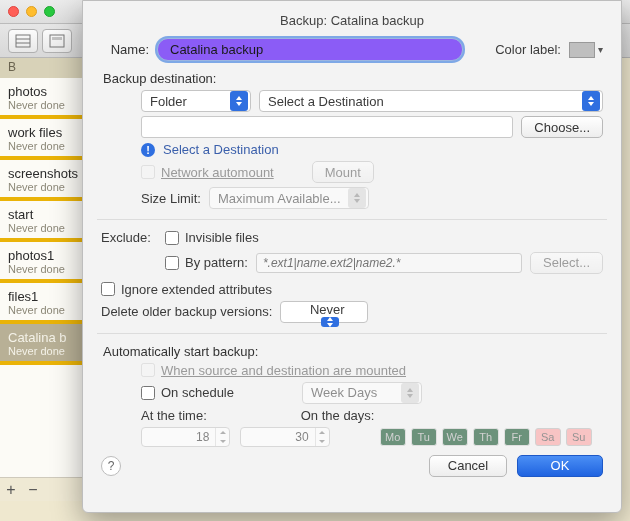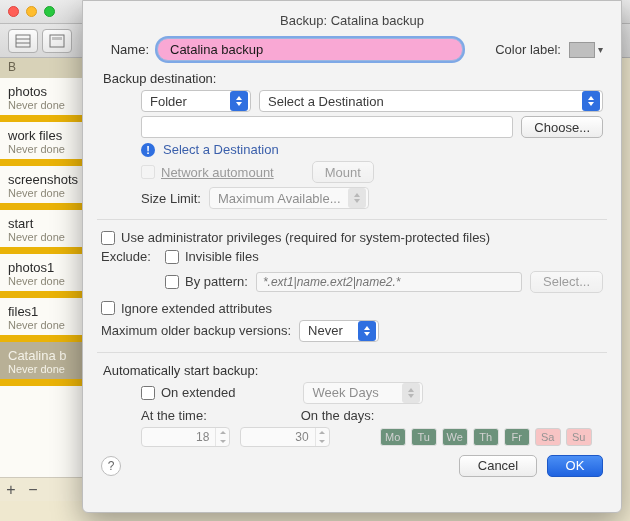--- a/index.html
+++ b/index.html
@@ -37,21 +37,21 @@
   }
   .tbtn.a{left:8px;} .tbtn.b{left:42px;}
   .tbtn svg{display:block;margin:4px auto;}
   .col-size{position:absolute;top:30px;right:30px;font-size:11px;color:#888;}
 
   .sidebar{
     position:absolute; top:58px; left:0; bottom:20px;
     width:100px; background:#fcfbf6; border-right:1px solid #cfcabc;
   }
   .sidehead{height:20px;background:#d8d2b8;color:#6b6450;font-size:12px;padding:2px 8px;}
-  .sideitem{padding:6px 8px 4px 8px;border-bottom:7px solid #eab308;}
+  .sideitem{padding:6px 8px 4px 8px;border-bottom:4px solid #eab308;}
   .sideitem .t{font-size:13px;color:#2b2b2b;font-weight:500;}
   .sideitem .s{font-size:11px;color:#8c8878;}
   .sideitem.sel{background:#b8b096;color:#fff;}
   .sideitem.sel .t,.sideitem.sel .s{color:#f4f2e8;}
   .sidebtm{position:absolute;bottom:0;left:0;right:0;height:24px;border-top:1px solid #cfcabc;
     display:flex;align-items:center;background:#efe9d4;}
   .sidebtm span{width:22px;text-align:center;color:#555;font-size:16px;}
 
   .bg-hint{
     position:absolute; right:20px; top:180px; font-size:15px; color:#9c957a;
@@ -66,21 +66,21 @@
     border:1px solid #bdbdbd;
     border-radius:0 0 6px 6px;
     box-shadow:0 10px 30px rgba(0,0,0,.35);
     padding:12px 18px 10px 18px;
   }
   .sheet-title{ text-align:center;font-size:13px;color:#444;margin-bottom:10px;}
   .row{display:flex;align-items:center;margin:4px 0;gap:8px;}
   .lab{width:48px;text-align:right;color:#333;}
   input[type=text].name{
     flex:1;border:1px solid #9bb6e0;border-radius:11px;padding:3px 12px;font-size:13px;
-    background:#f9a8d4; color:#1a1a1a;
+    background:#8b5cf6; color:#1a1a1a;
     box-shadow:0 0 0 2px #7ea8e6;
   }
   .colorswatch{
     width:26px;height:16px;border:1px solid #999;background:#bfbfbf;display:inline-block;
   }
   .chev{font-size:10px;color:#555;margin-left:3px;}
 
   .section-label{font-size:13px;color:#333;margin:10px 0 4px 2px;}
   .indent{margin-left:40px;}
   .popup{
@@ -267,26 +267,20 @@
   <div class="row indent">
     <span>Size Limit:</span>
     <div class="popup dis" style="width:160px;">
       <span>Maximum Available...</span>
         <span class="caps"></span>
     </div>
   </div>
 
   <hr class="rule">
 
-  <div class="row">
-    <label class="chk">
-      <input type="checkbox" style="">
-      <span>Use administrator privileges (required for system-protected files)</span>
-    </label>
-  </div>
 
   <div class="row" style="align-items:flex-start;">
     <span style="width:56px;">Exclude:</span>
     <div style="flex:1;">
       <label class="chk">
         <input type="checkbox" style="">
         <span>Invisible files</span>
       </label>
       <div class="row" style="margin-top:4px;">
         <label class="chk">
@@ -300,36 +294,42 @@
   </div>
 
   <div class="row">
     <label class="chk">
       <input type="checkbox" style="">
       <span>Ignore extended attributes</span>
     </label>
   </div>
 
   <div class="row">
-    <span>Maximum older backup versions:</span>
-    <div class="popup" style="width:80px;">
+    <span>Delete older backup versions:</span>
+    <div class="popup" style="width:88px;flex-direction:column;">
       <span>Never</span>
         <span class="caps"></span>
     </div>
   </div>
 
   <hr class="rule">
 
   <div class="section-label" style="margin-top:4px;">Automatically start backup:</div>
 
+  <div class="row indent">
+    <label class="chk dis">
+      <input type="checkbox" disabled="" style="">
+      <span>When source and destination are mounted</span>
+    </label>
+  </div>
 
   <div class="row indent">
     <label class="chk">
       <input type="checkbox" style="">
-      <span>On extended</span>
+      <span>On schedule</span>
     </label>
     <div class="popup dis" style="width:120px;margin-left:60px;">
       <span>Week Days</span>
         <span class="caps"></span>
     </div>
   </div>
 
   <div class="row indent" style="gap:40px;">
     <span>At the time:</span>
     <span style="margin-left:54px;">On the days:</span>
@@ -359,16 +359,16 @@
       <span>Fr</span>
       <span class="on">Sa</span>
       <span class="on">Su</span>
     </div>
   </div>
 
   <div class="footer">
     <div class="help">?</div>
     <div style="display:flex;gap:10px;">
       <button class="btn" style="width:78px;">Cancel</button>
-      <button class="btn primary" style="width:56px;">OK</button>
+      <button class="btn primary" style="width:86px;">OK</button>
     </div>
   </div>
 </div>
 
 </body></html>

